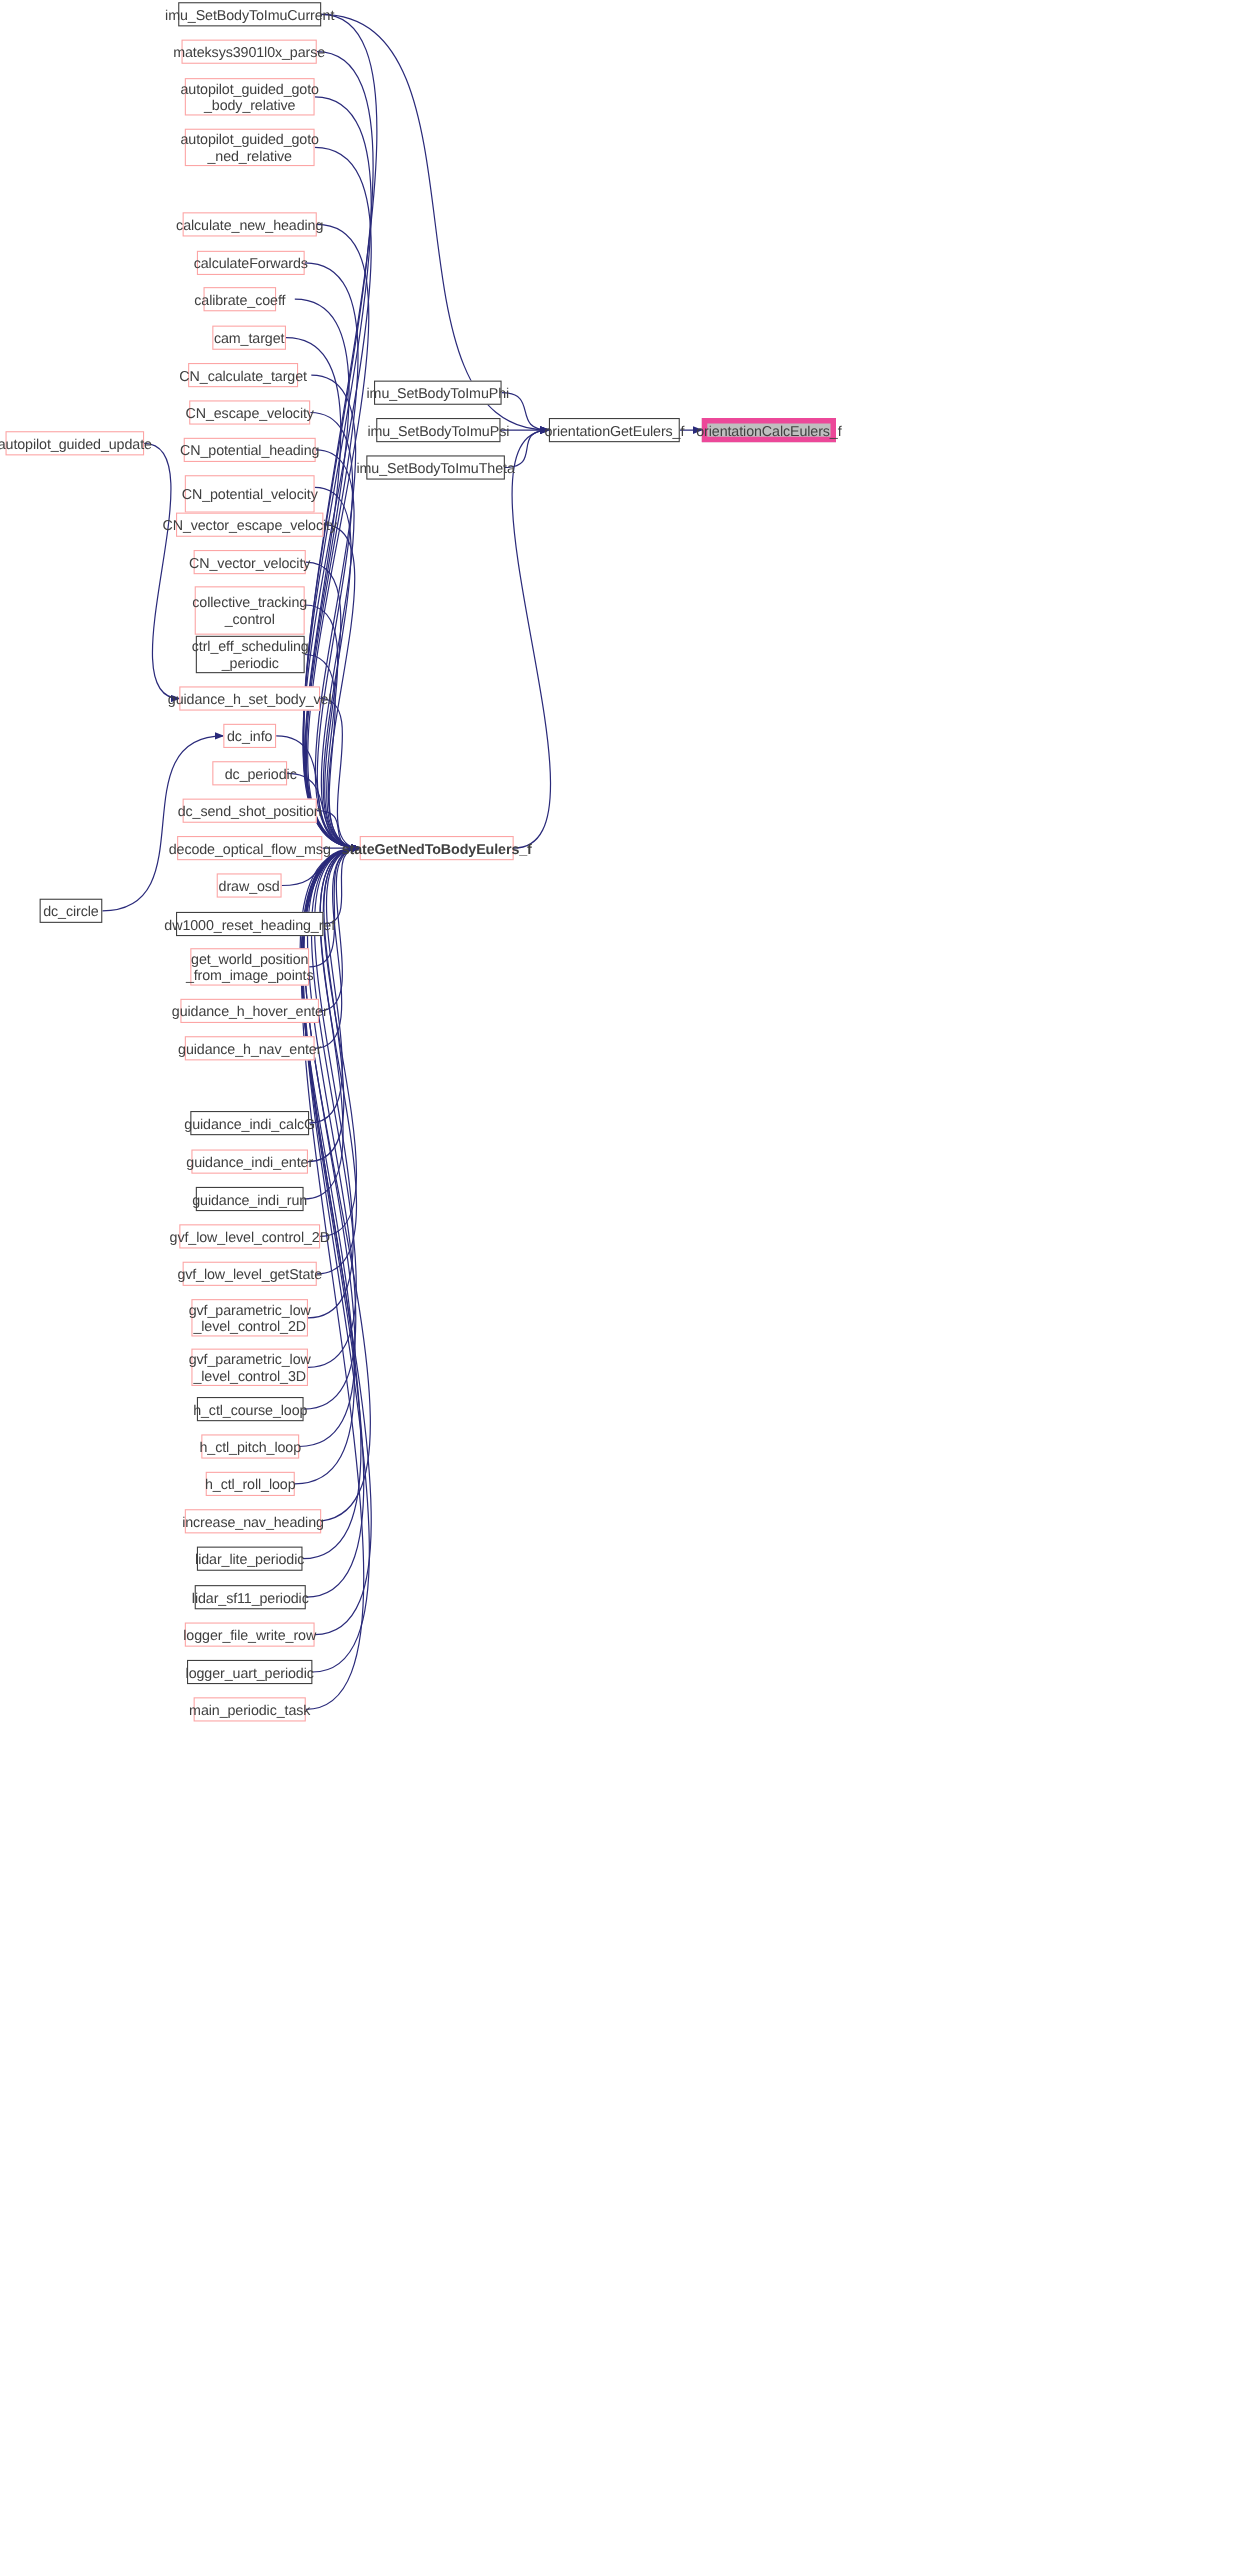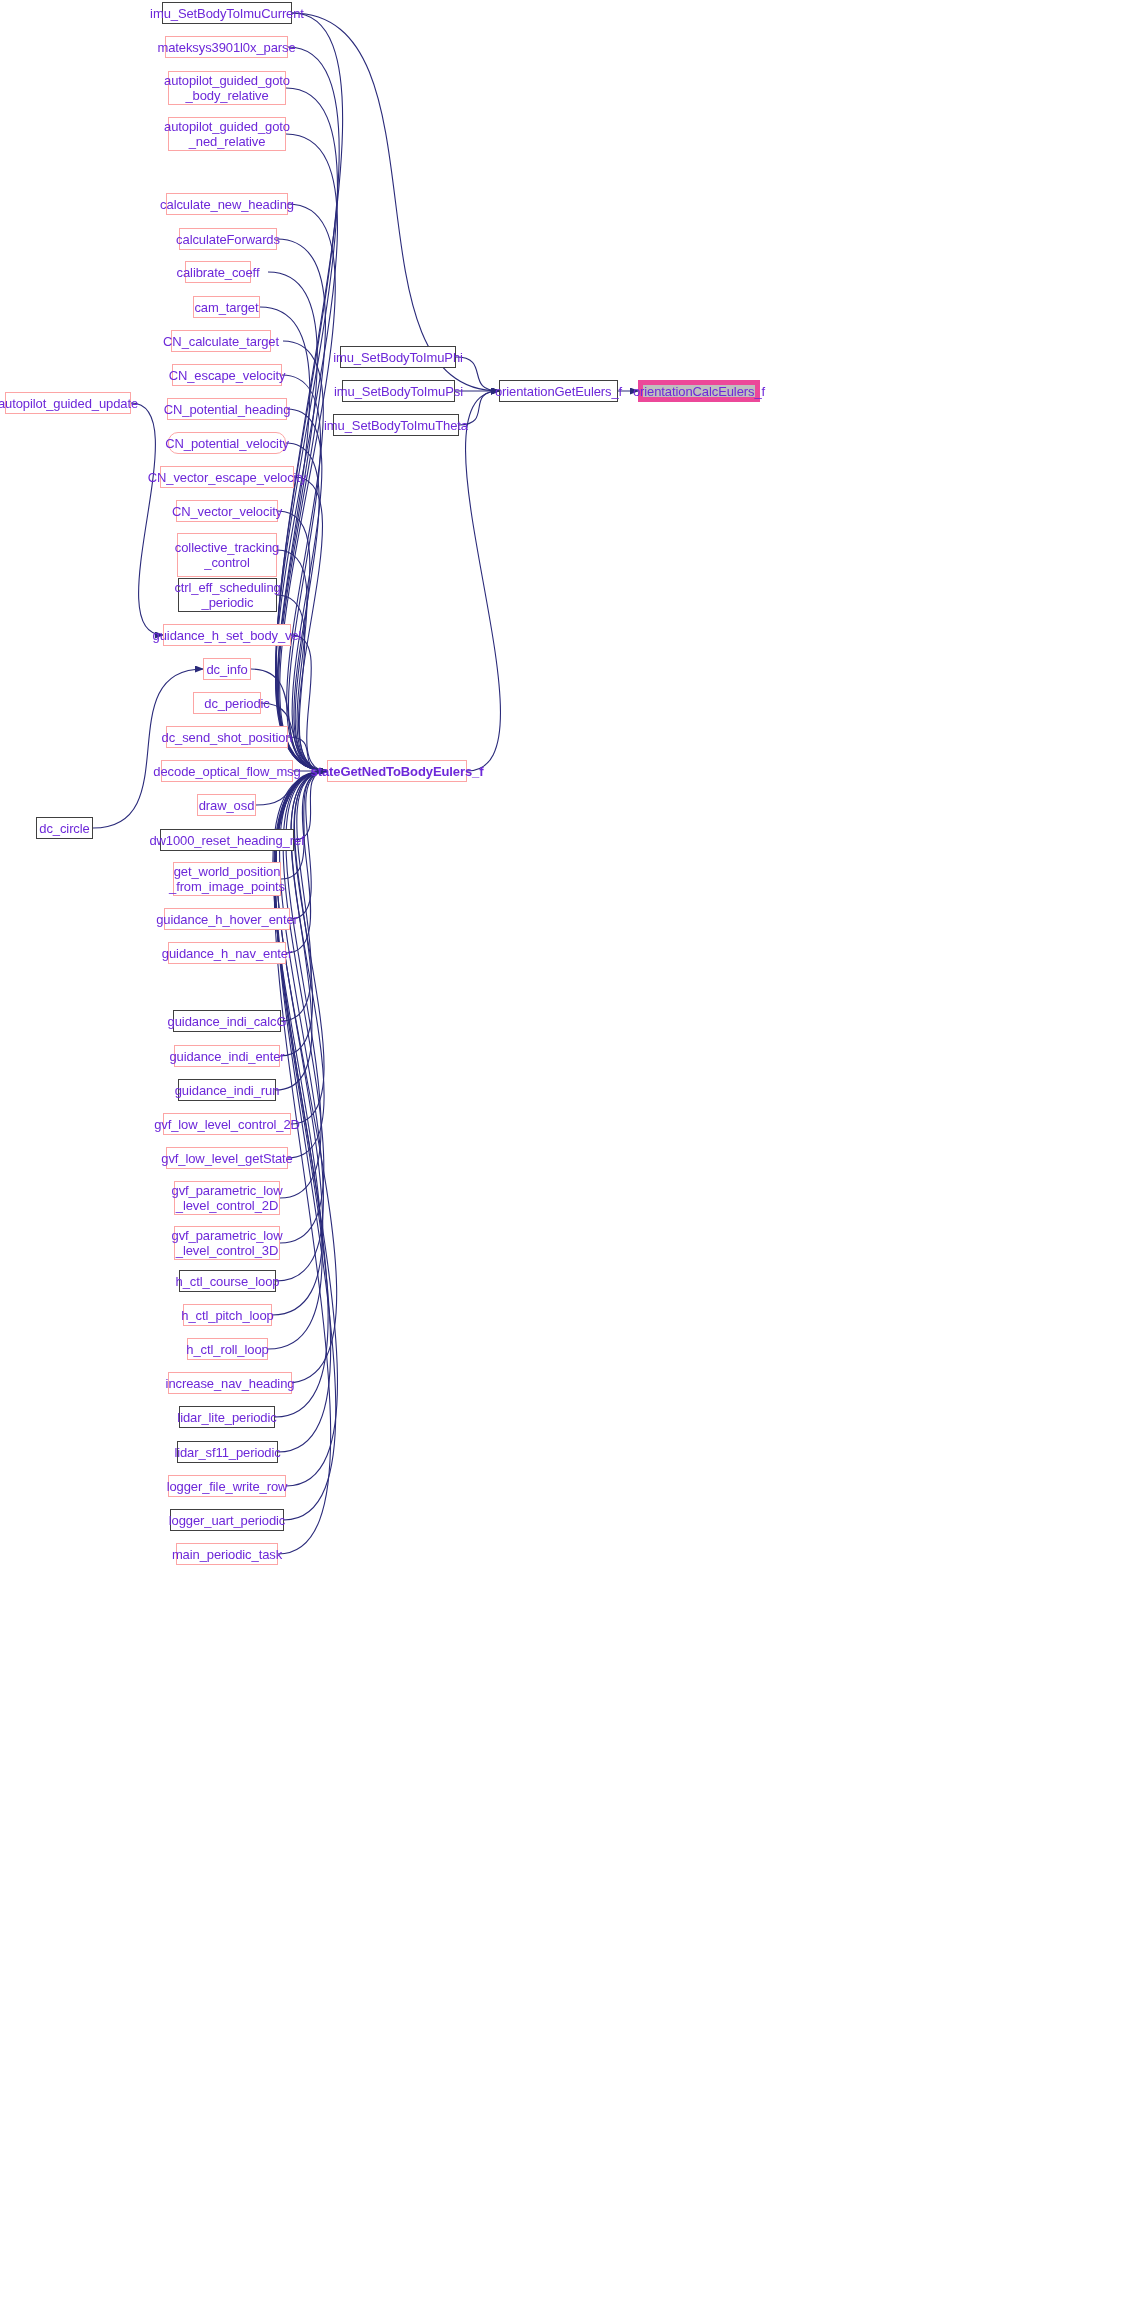--- a/index.html
+++ b/index.html
@@ -9,21 +9,21 @@
   .node{
     position:absolute;
     box-sizing:border-box;
     display:flex;
     align-items:center;
     justify-content:center;
     text-align:center;
     background:#ffffff;
     font-size:13px;
     line-height:15px;
-    color:#6d28d9;
+    color:#404040;
     letter-spacing:-0.1px;
     white-space:pre-line;
     z-index:5;
   }
   .node.red{border:1px solid #fca5a5;}
   .node.black{border:1px solid #404040;}
   .node.focus{border:5px solid #ec4899;background:#bfbfbf;}
 </style>
 </head>
 <body>
@@ -95,21 +95,21 @@
 _body_relative</div>
       <div class="node red" style="left: 168px; top: 117px; width: 118px; height: 34px;">autopilot_guided_goto
 _ned_relative</div>
       <div class="node red" style="left: 166px; top: 193px; width: 122px; height: 22px;">calculate_new_heading</div>
       <div class="node red" style="left: 179px; top: 228px; width: 98px; height: 22px;">calculateForwards</div>
       <div class="node red" style="left: 185px; top: 261px; width: 66px; height: 22px;">calibrate_coeff</div>
       <div class="node red" style="left: 193px; top: 296px; width: 67px; height: 22px;">cam_target</div>
       <div class="node red" style="left: 171px; top: 330px; width: 100px; height: 22px;">CN_calculate_target</div>
       <div class="node red" style="left: 172px; top: 364px; width: 110px; height: 22px;">CN_escape_velocity</div>
       <div class="node red" style="left: 167px; top: 398px; width: 120px; height: 22px;">CN_potential_heading</div>
-      <div class="node red" style="left: 168px; top: 432px; width: 118px; height: 22px; border-radius: 10px;">CN_potential_velocity</div>
+      <div class="node red" style="left: 168px; top: 432px; width: 118px; height: 34px;">CN_potential_velocity</div>
       <div class="node red" style="left: 160px; top: 466px; width: 134px; height: 22px;">CN_vector_escape_velocity</div>
       <div class="node red" style="left: 176px; top: 500px; width: 102px; height: 22px;">CN_vector_velocity</div>
       <div class="node red" style="left: 177px; top: 533px; width: 100px; height: 44px;">collective_tracking
 _control</div>
       <div class="node black" style="left: 178px; top: 578px; width: 99px; height: 34px;">ctrl_eff_scheduling
 _periodic</div>
       <div class="node red" style="left: 163px; top: 624px; width: 128px; height: 22px;">guidance_h_set_body_vel</div>
       <div class="node red" style="left: 203px; top: 658px; width: 48px; height: 22px;">dc_info</div>
       <div class="node red" style="left: 193px; top: 692px; width: 68px; height: 22px; padding-left: 20px;">dc_periodic</div>
       <div class="node red" style="left: 166px; top: 726px; width: 122px; height: 22px;">dc_send_shot_position</div>

